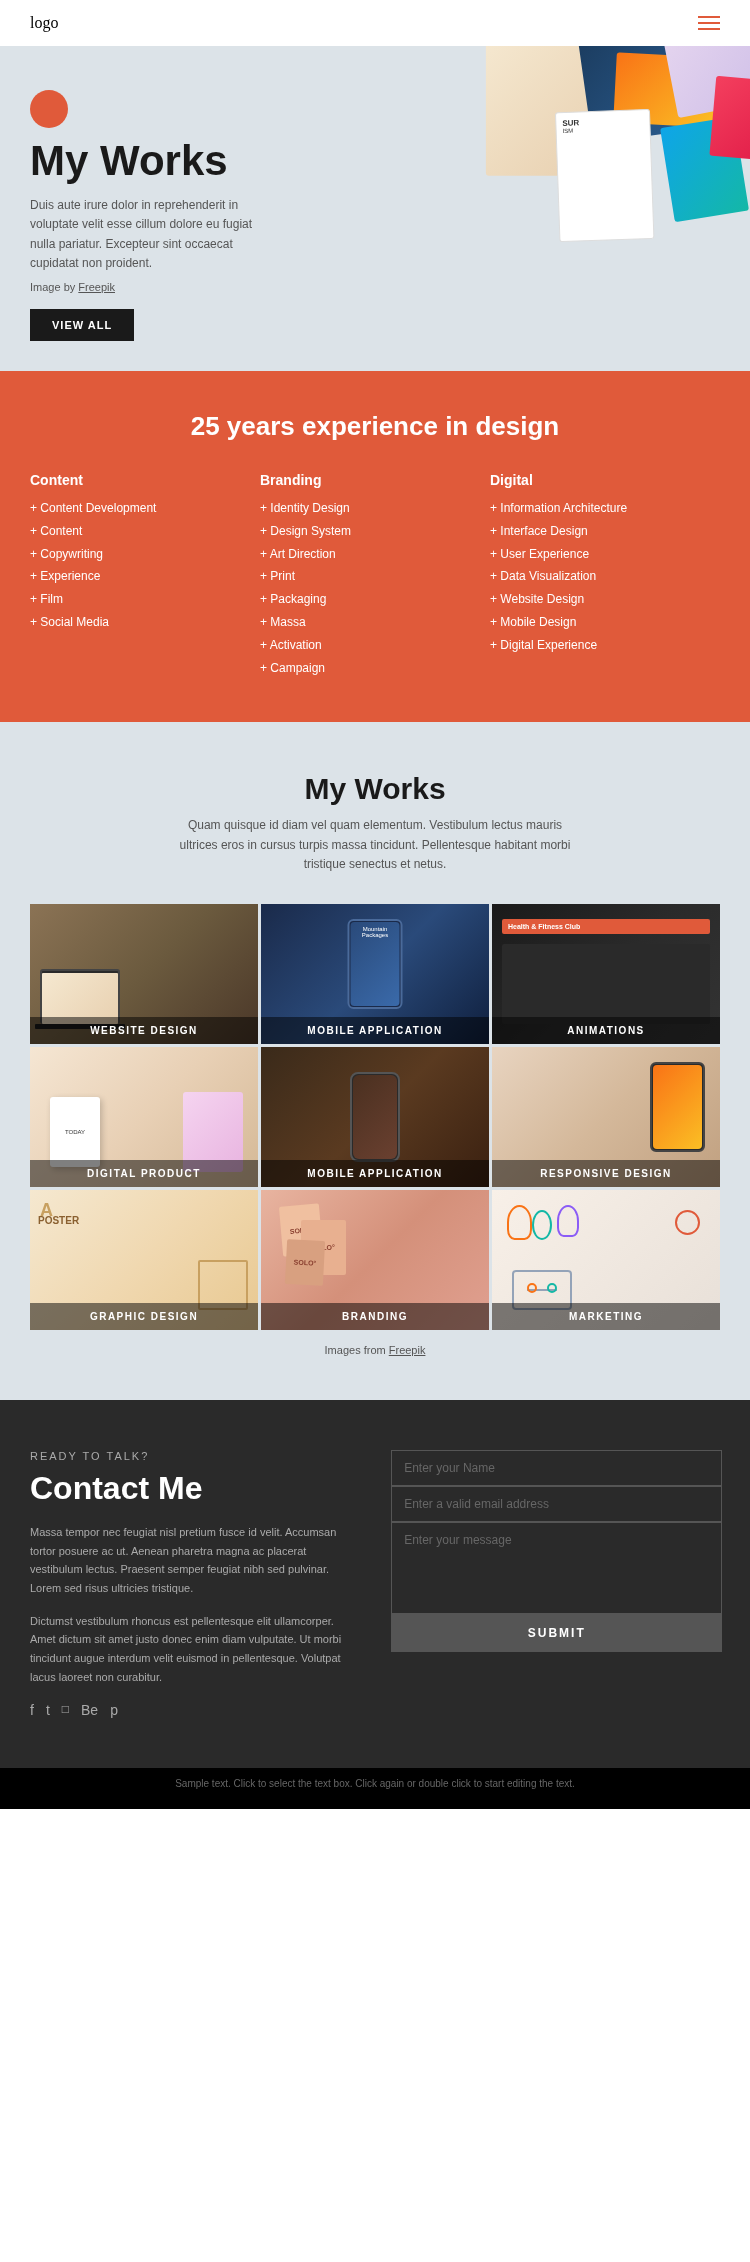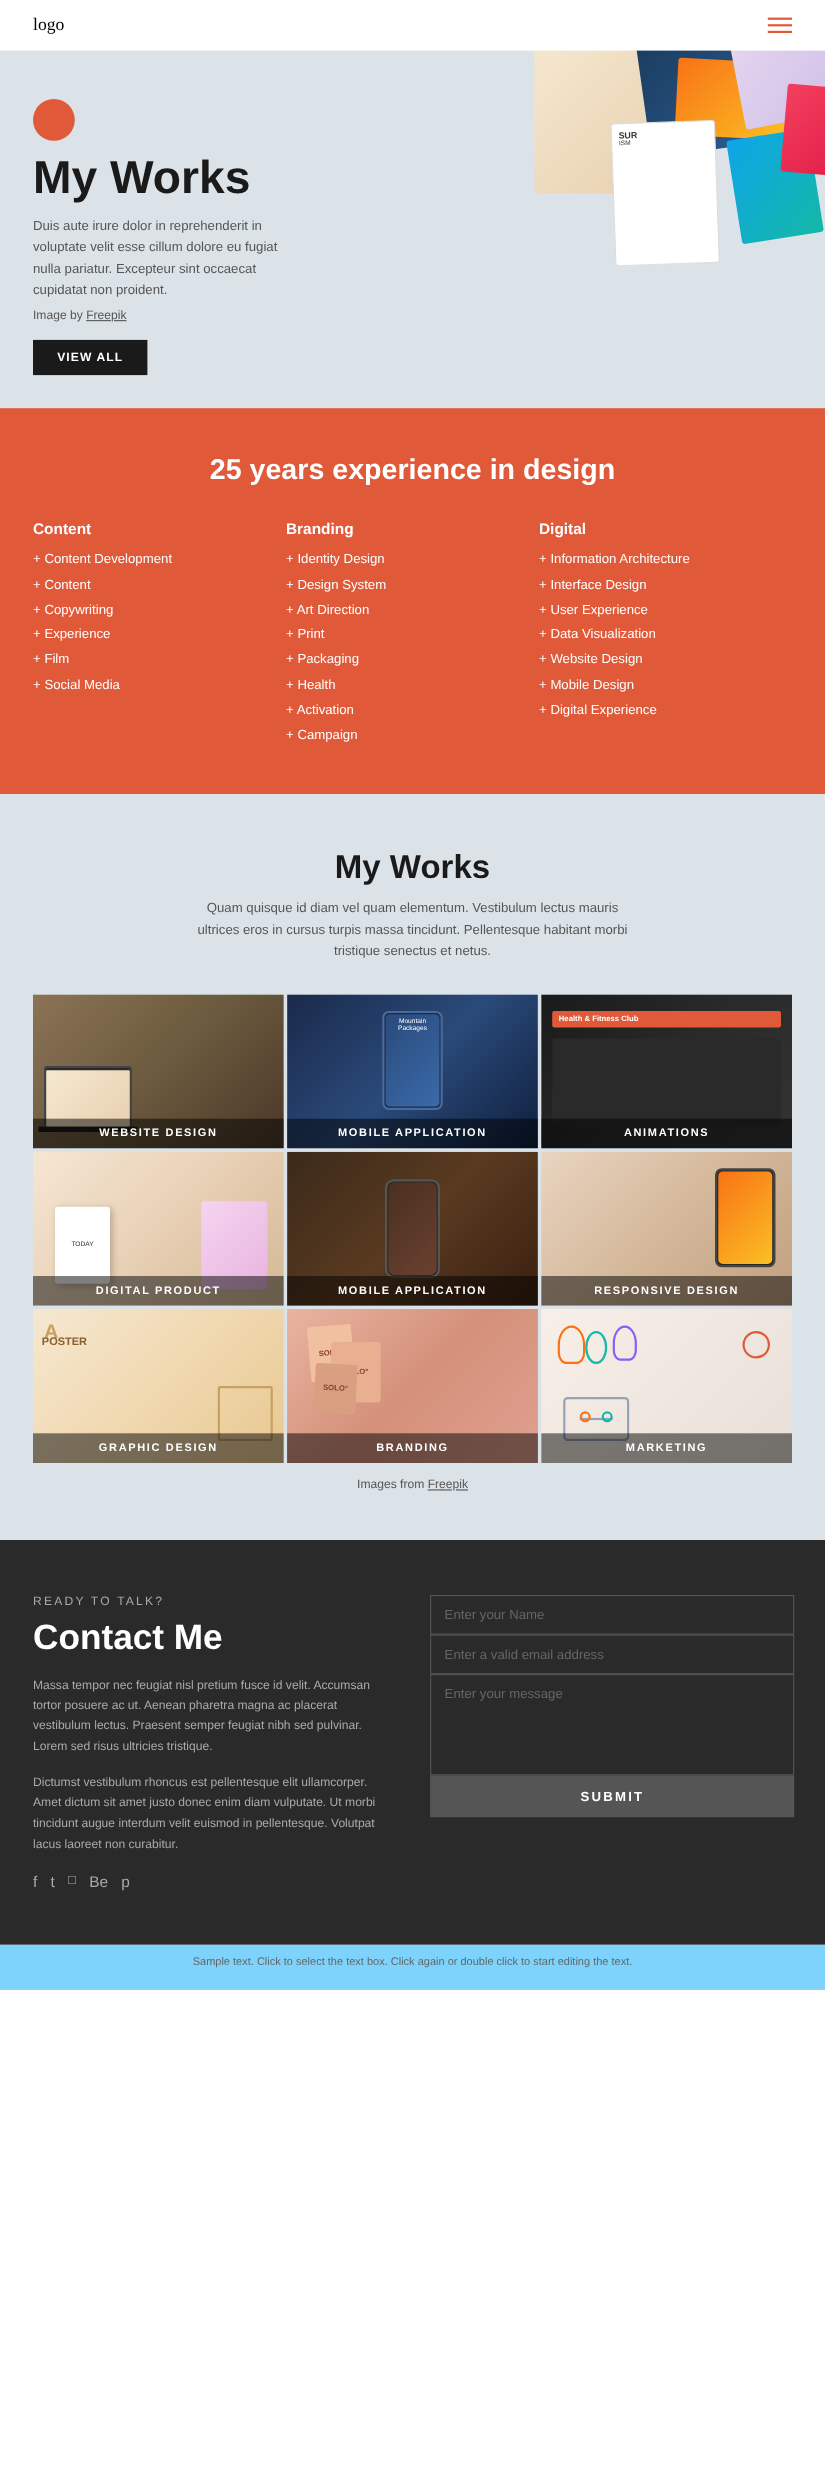--- a/index.html
+++ b/index.html
@@ -118,21 +118,21 @@
     .submit-btn {
       background: #555; color: #fff; border: none; padding: 12px;
       font-size: 12px; font-family: sans-serif; font-weight: bold; letter-spacing: 2px;
       cursor: pointer; width: 100%;
     }
     .social-icons { display: flex; gap: 12px; margin-top: 16px; }
     .social-icon { color: #aaa; font-size: 14px; cursor: pointer; font-family: sans-serif; }
 
     
     .footer-note {
-      background: #7dd3fc; padding: 10px 30px 20px; text-align: center;
+      background: #000000; padding: 10px 30px 20px; text-align: center;
       font-size: 10px; color: #666; font-family: sans-serif;
     }
   </style>
 </head>
 <body>
 
 <nav>
   <span>logo</span>
   <div>
     <span style="display:block;width:22px;height:2px;background:#e05a3a;margin-bottom:4px;"></span>
@@ -186,21 +186,21 @@
       <div class="exp-item">Social Media</div>
     </div>
 
     <div class="exp-col">
       <div class="exp-col-title">Branding</div>
       <div class="exp-item">Identity Design</div>
       <div class="exp-item">Design System</div>
       <div class="exp-item">Art Direction</div>
       <div class="exp-item">Print</div>
       <div class="exp-item">Packaging</div>
-      <div class="exp-item">Health</div>
+      <div class="exp-item">Massa</div>
       <div class="exp-item">Activation</div>
       <div class="exp-item">Campaign</div>
     </div>
 
     <div class="exp-col">
       <div class="exp-col-title">Digital</div>
       <div class="exp-item">Information Architecture</div>
       <div class="exp-item">Interface Design</div>
       <div class="exp-item">User Experience</div>
       <div class="exp-item">Data Visualization</div>

